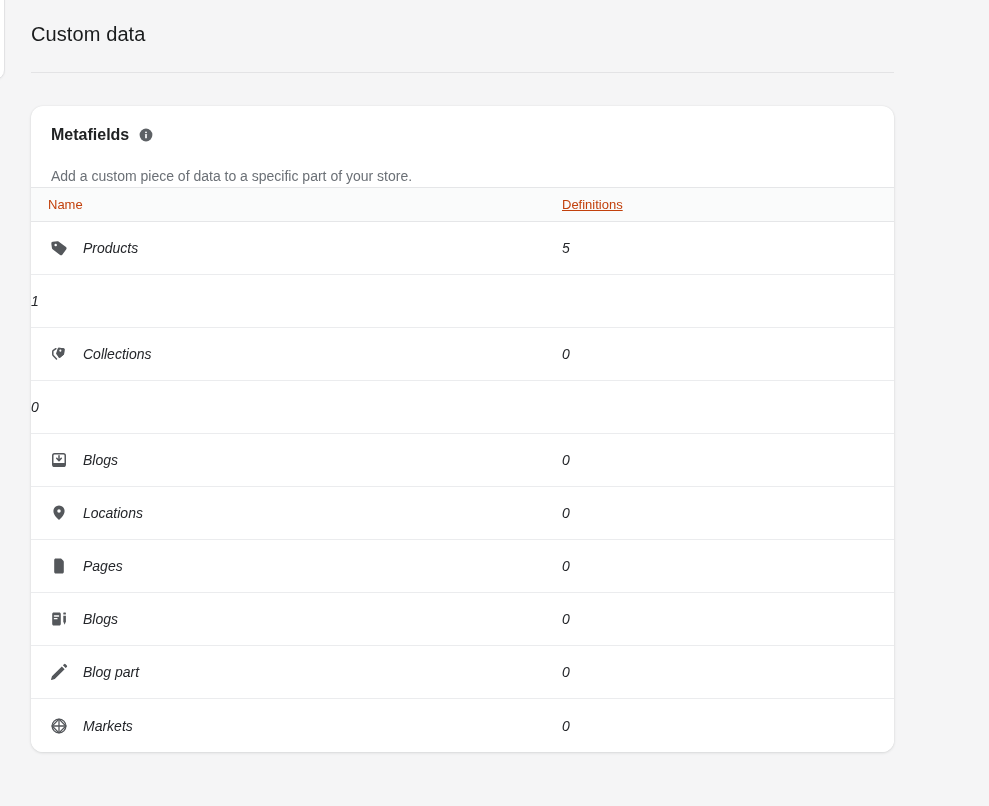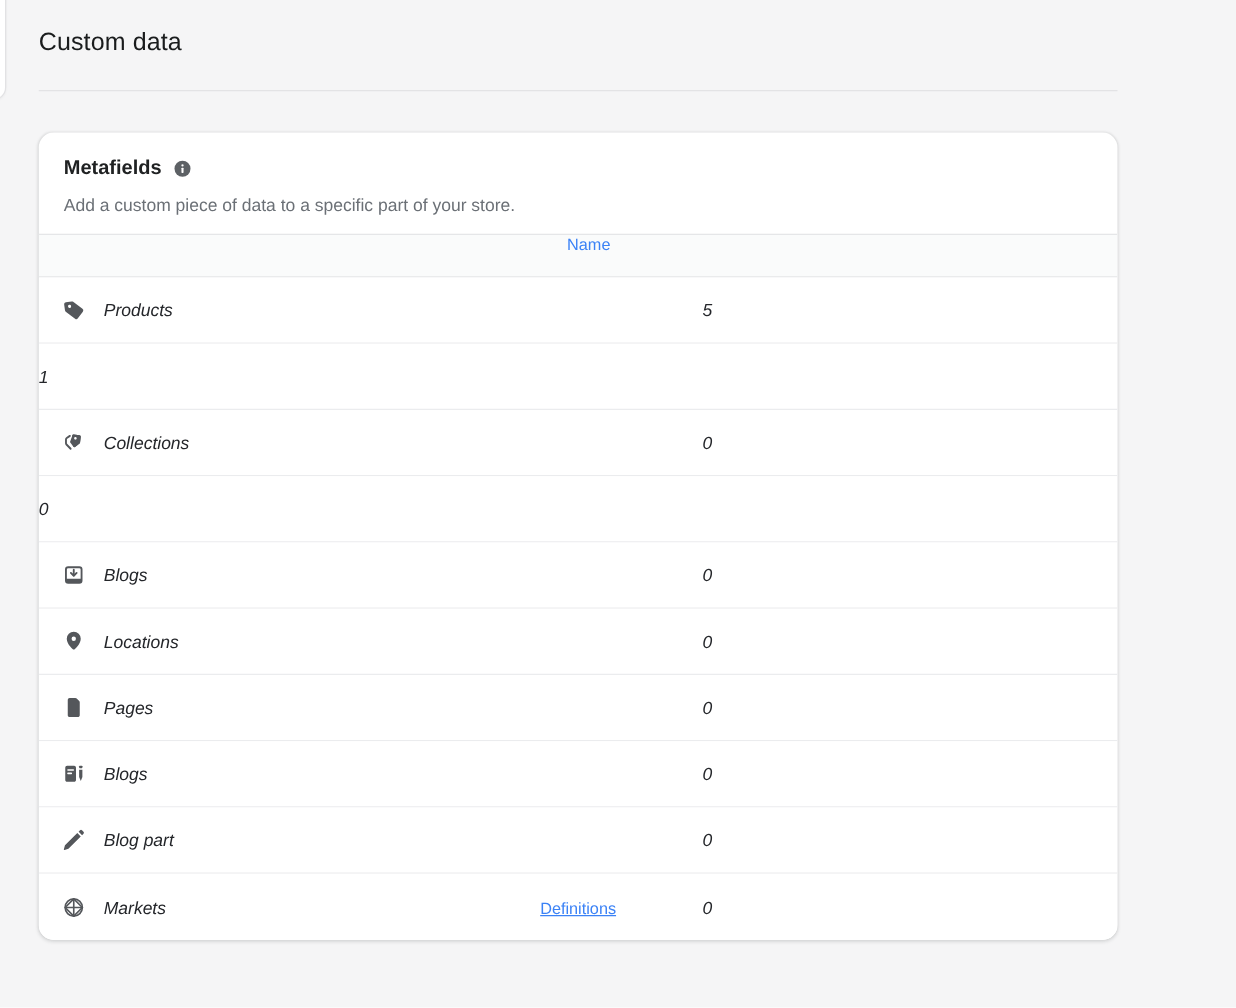--- a/index.html
+++ b/index.html
@@ -39,29 +39,29 @@
     border-radius:12px;
     box-shadow:0 1px 3px rgba(26,28,29,.13), 0 0 2px rgba(26,28,29,.06);
     overflow:hidden;
   }
 
   .card-header { height:81px; padding:20px 20px 0; }
   .card-title-row { display:flex; align-items:center; gap:9px; }
   .card-title { font-size:16px; font-weight:700; color:#202223; line-height:18px; }
   .info-icon { width:16px; height:16px; display:inline-flex; cursor:pointer; }
   .info-icon svg { width:16px; height:16px; display:block; }
-  .card-subtitle { margin-top:12px; font-size:14px; color:#6b7076; line-height:17px; }
+  .card-subtitle { margin-top:24px; font-size:14px; color:#6b7076; line-height:17px; }
 
   .table-header {
     display:flex; align-items:center;
     height:35px;
     background:#fafbfb;
     border-top:1px solid #e5e6e8;
     border-bottom:1px solid #e5e6e8;
-    font-size:13px; color:#3b82f6;flex-direction:column;
+    font-size:13px; color:#c2410c;
   }
   .table-header .col-name { flex:0 0 531px; padding-left:17px; }
   .table-header .col-defs { flex:1;text-decoration:underline; }
 
   .row {
     display:flex; align-items:center;
     height:53px;
     border-bottom:1px solid #ebecee;
     cursor:pointer;
     background:#fff;

